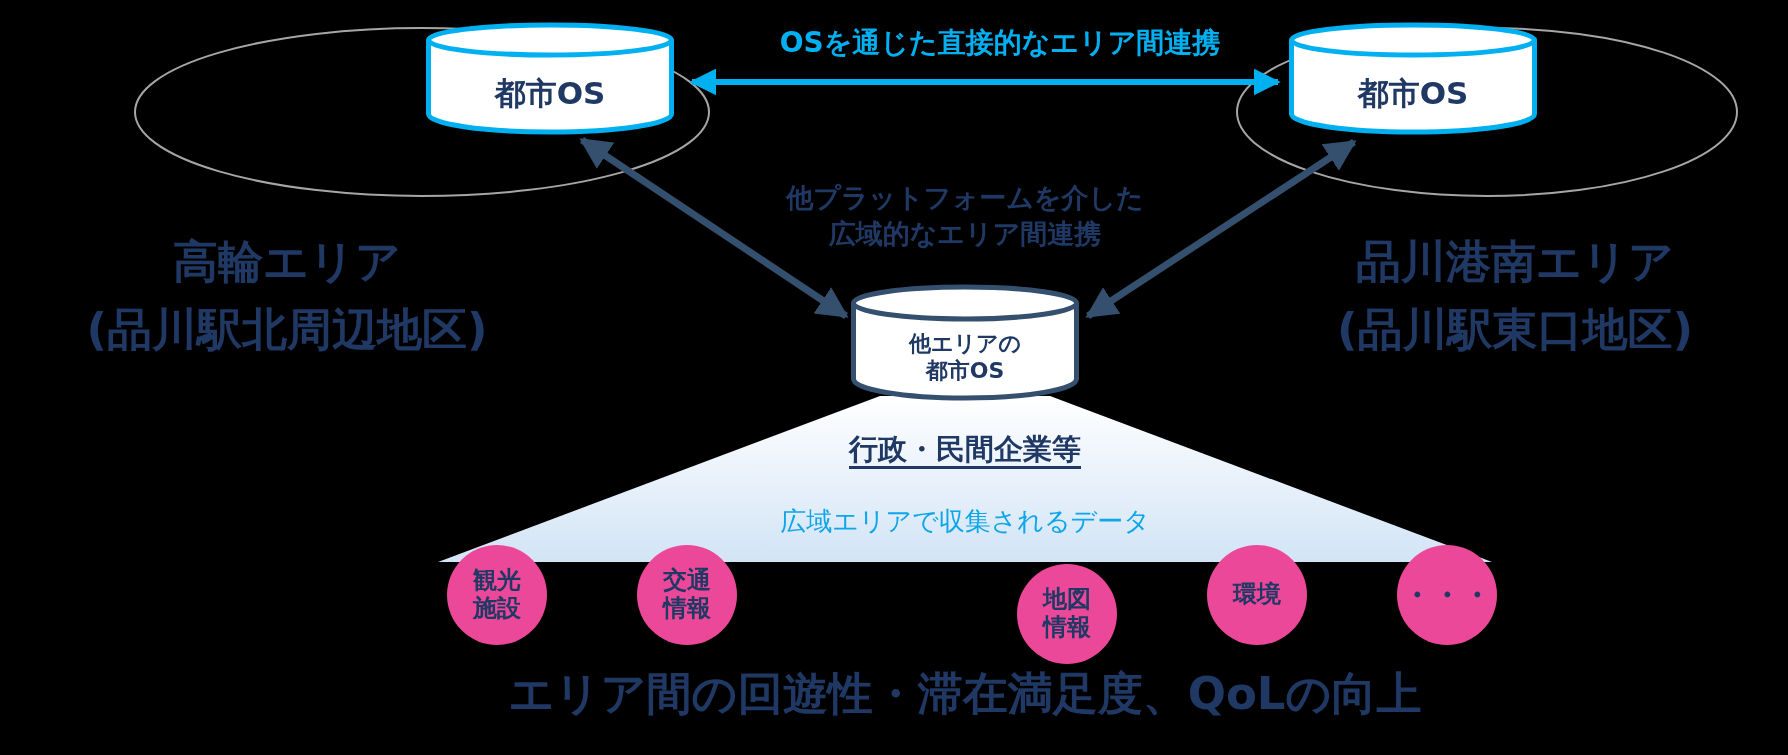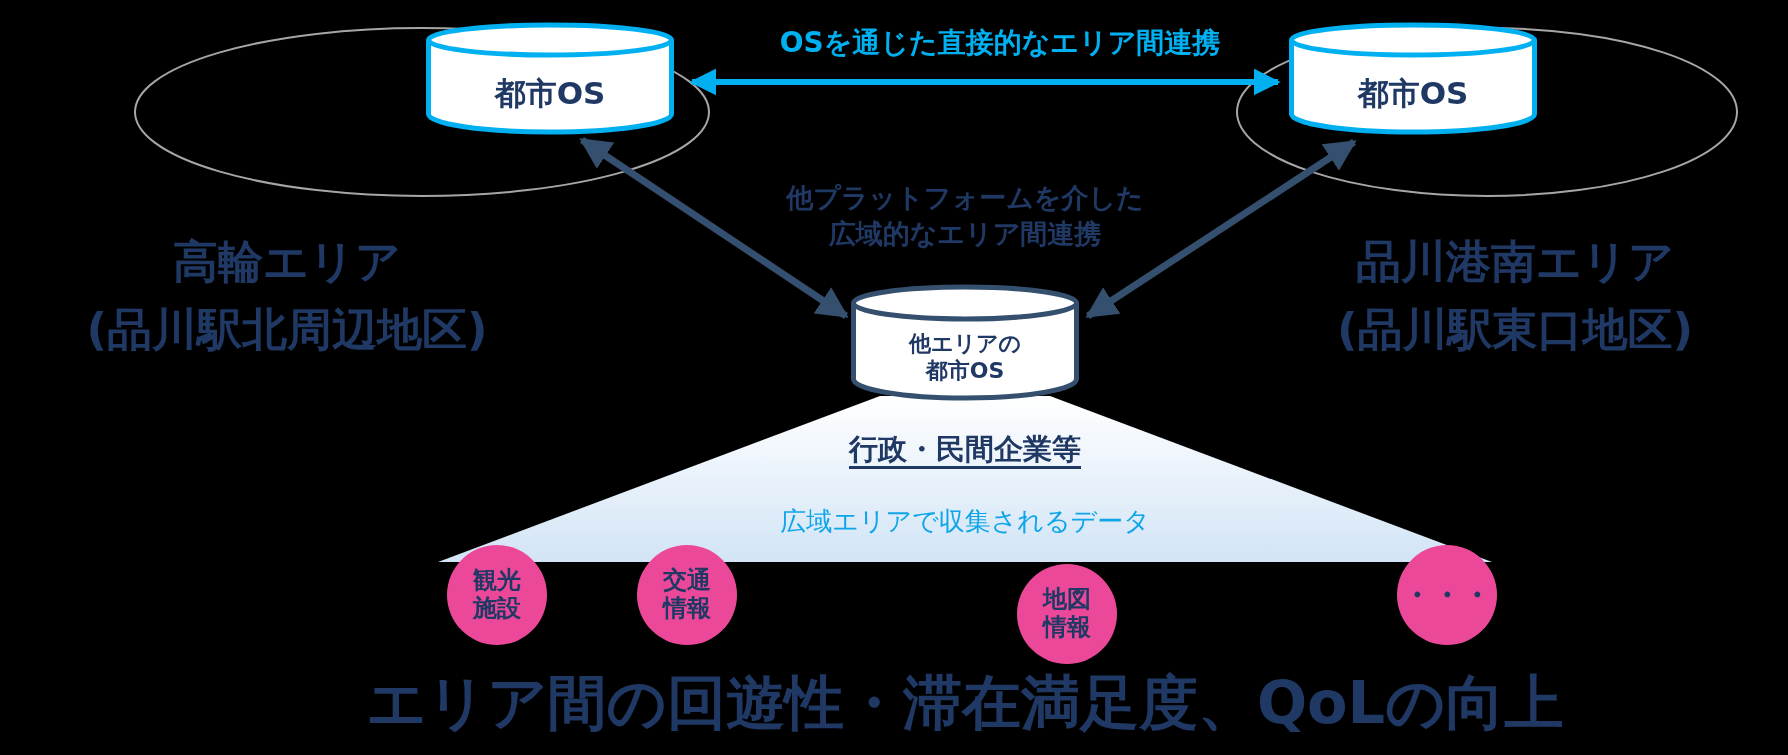--- a/index.html
+++ b/index.html
@@ -17,21 +17,21 @@
   }
   .cyl-top .cyl-label { top:30px; bottom:0; font-size:31px; }
   .cyl-center .cyl-label { top:26px; bottom:0; font-size:22px; line-height:1.25; }
 
   .lbl { position:absolute; text-align:center; white-space:pre-line; color:#1F3864; }
   .top-link { font-size:28px; font-weight:bold; color:#00B0F0; }
   .center-link { font-size:27px; font-weight:bold; line-height:1.35; }
   .area-title { font-size:45px; font-weight:bold; line-height:1.5; }
   .org { font-size:29px; font-weight:bold; text-decoration:underline; text-underline-offset:7px; text-decoration-thickness:2.5px; }
   .datalbl { font-size:26px; color:#0ea5e9; }
-  .goal { font-size:59px; font-weight:bold; }
+  .goal { font-size:45px; font-weight:bold; }
 
   .node {
     position:absolute; width:100px; height:100px; border-radius:50%;
     background:#ec4899; display:flex; align-items:center; justify-content:center;
     text-align:center; white-space:pre-line; color:#1F3864; font-size:24px; font-weight:600;
     line-height:1.15;
   }
   .node.dots { font-size:30px; font-weight:bold; }
 </style>
 </head>
@@ -103,17 +103,18 @@
   <div class="lbl org" style="left:765px; top:430px; width:400px;">行政・民間企業等</div>
 
   <div class="lbl datalbl" style="left:715px; top:504px; width:500px;">広域エリアで収集されるデータ</div>
 
   <div class="node" style="left:447px; top:545px;">観光
 施設</div>
   <div class="node" style="left:637px; top:545px;">交通
 情報</div>
   <div class="node" style="left:1017px; top:564px;">地図
 情報</div>
+  <div class="node" style="left:1207px; top:545px;">環境</div>
   <div class="node dots" style="left:1397px; top:545px;">・・・</div>
 
   <div class="lbl goal" style="left:365px; top:664px; width:1200px;">エリア間の回遊性・滞在満足度、QoLの向上</div>
 
 </div>
 
 </body></html>

